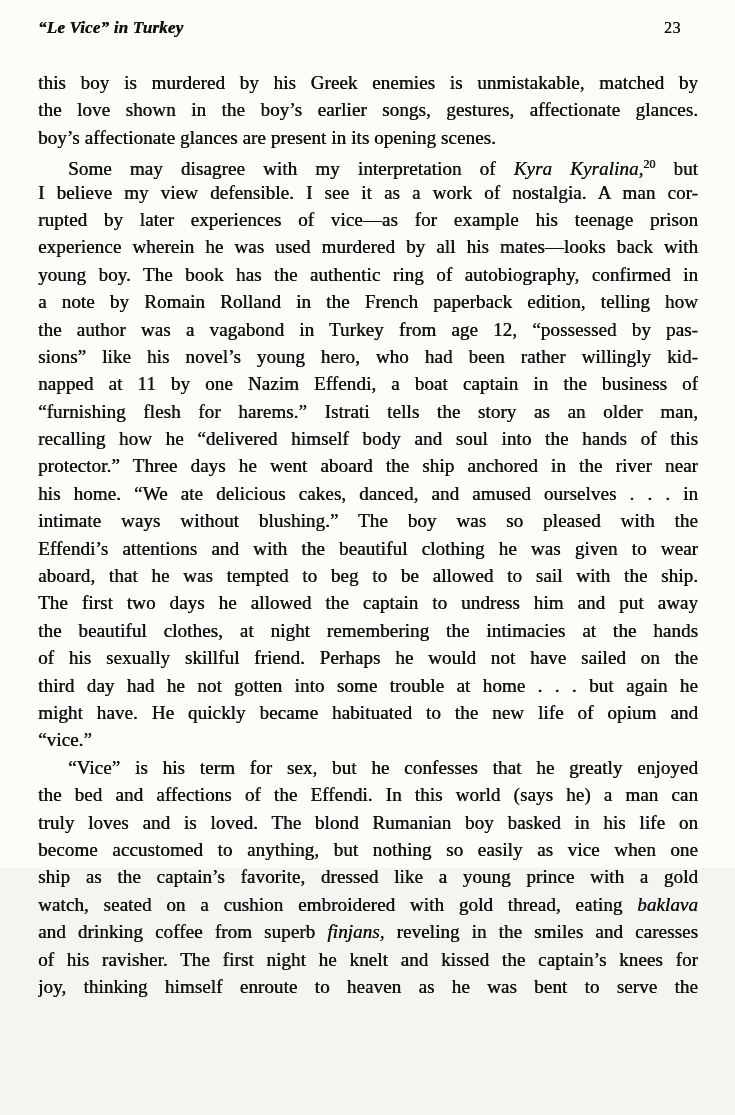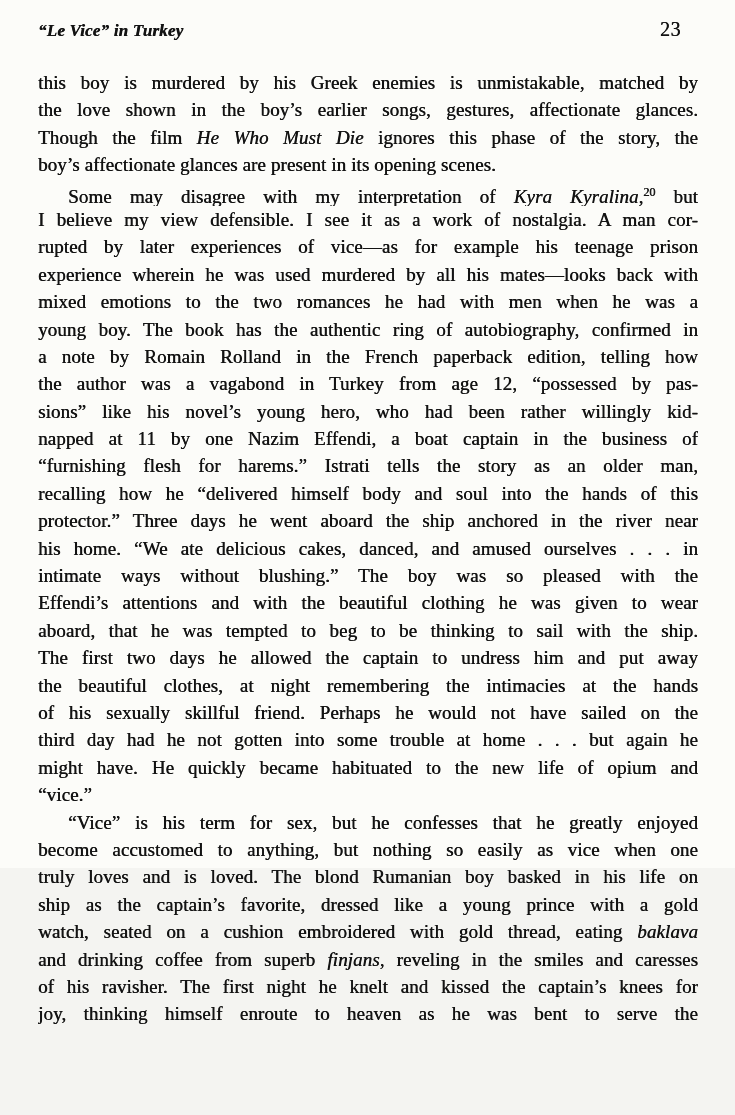--- a/index.html
+++ b/index.html
@@ -24,21 +24,21 @@
     align-items: baseline;
   }
   .running-title {
     font-style: italic;
     font-weight: bold;
     font-size: 17px;
     letter-spacing: 0.2px;
     text-shadow: 0.35px 0 0 currentColor;
   }
   .page-number {
-    font-size: 20px;
+    font-size: 16px;
     margin-right: 16px;
     letter-spacing: 0.5px;
     text-shadow: 0.35px 0 0 currentColor;
   }
   .body-text {
     position: absolute;
     left: 38px; right: 37px; top: 69px;
     font-size: 19px;
     line-height: 27.4px;
     text-shadow: 0.4px 0 0 currentColor;
@@ -67,52 +67,51 @@
 
 <div class="page">
   <div class="page-header">
     <span class="running-title">“Le Vice” in Turkey</span>
     <span class="page-number">23</span>
   </div>
   <div class="body-text">
       <div>
         <div class="line"><span>this boy is murdered by his Greek enemies is unmistakable, matched by</span></div>
         <div class="line"><span>the love shown in the boy’s earlier songs, gestures, affectionate glances.</span></div>
-        <div class="line"><span>Though the film </span><span class="it">He Who Must Die</span><span> ignores this phase of the story, the</span></div>
         <div class="line last"><span>boy’s affectionate glances are present in its opening scenes.</span></div>
       </div>
       <div>
         <div class="line indent"><span>Some may disagree with my interpretation of </span><span class="it">Kyra Kyralina,</span><span class="sup">20</span><span> but</span></div>
         <div class="line"><span>I believe my view defensible. I see it as a work of nostalgia. A man cor-</span></div>
         <div class="line"><span>rupted by later experiences of vice—as for example his teenage prison</span></div>
         <div class="line"><span>experience wherein he was used murdered by all his mates—looks back with</span></div>
-        <div class="line"><span>mixed emotions to the two romances he had with men when he was a</span></div>
         <div class="line"><span>young boy. The book has the authentic ring of autobiography, confirmed in</span></div>
         <div class="line"><span>a note by Romain Rolland in the French paperback edition, telling how</span></div>
         <div class="line"><span>the author was a vagabond in Turkey from age 12, “possessed by pas-</span></div>
         <div class="line"><span>sions” like his novel’s young hero, who had been rather willingly kid-</span></div>
         <div class="line"><span>napped at 11 by one Nazim Effendi, a boat captain in the business of</span></div>
         <div class="line"><span>“furnishing flesh for harems.” Istrati tells the story as an older man,</span></div>
         <div class="line"><span>recalling how he “delivered himself body and soul into the hands of this</span></div>
         <div class="line"><span>protector.” Three days he went aboard the ship anchored in the river near</span></div>
         <div class="line"><span>his home. “We ate delicious cakes, danced, and amused ourselves . . . in</span></div>
         <div class="line"><span>intimate ways without blushing.” The boy was so pleased with the</span></div>
         <div class="line"><span>Effendi’s attentions and with the beautiful clothing he was given to wear</span></div>
-        <div class="line"><span>aboard, that he was tempted to beg to be thinking to sail with the ship.</span></div>
+        <div class="line"><span>aboard, that he was tempted to beg to be allowed to sail with the ship.</span></div>
         <div class="line"><span>The first two days he allowed the captain to undress him and put away</span></div>
         <div class="line"><span>the beautiful clothes, at night remembering the intimacies at the hands</span></div>
         <div class="line"><span>of his sexually skillful friend. Perhaps he would not have sailed on the</span></div>
         <div class="line"><span>third day had he not gotten into some trouble at home . . . but again he</span></div>
         <div class="line"><span>might have. He quickly became habituated to the new life of opium and</span></div>
         <div class="line last"><span>“vice.”</span></div>
       </div>
       <div>
         <div class="line indent"><span>“Vice” is his term for sex, but he confesses that he greatly enjoyed</span></div>
+        <div class="line"><span>the bed and affections of the Effendi. In this world (says he) a man can</span></div>
+        <div class="line"><span>truly loves and is loved. The blond Rumanian boy basked in his life on</span></div>
         <div class="line"><span>become accustomed to anything, but nothing so easily as vice when one</span></div>
-        <div class="line"><span>truly loves and is loved. The blond Rumanian boy basked in his life on</span></div>
         <div class="line"><span>ship as the captain’s favorite, dressed like a young prince with a gold</span></div>
         <div class="line"><span>watch, seated on a cushion embroidered with gold thread, eating </span><span class="it">baklava</span></div>
         <div class="line"><span>and drinking coffee from superb </span><span class="it">finjans,</span><span> reveling in the smiles and caresses</span></div>
         <div class="line"><span>of his ravisher. The first night he knelt and kissed the captain’s knees for</span></div>
         <div class="line"><span>joy, thinking himself enroute to heaven as he was bent to serve the</span></div>
       </div>
     </div>
 </div>
 
 </body></html>

